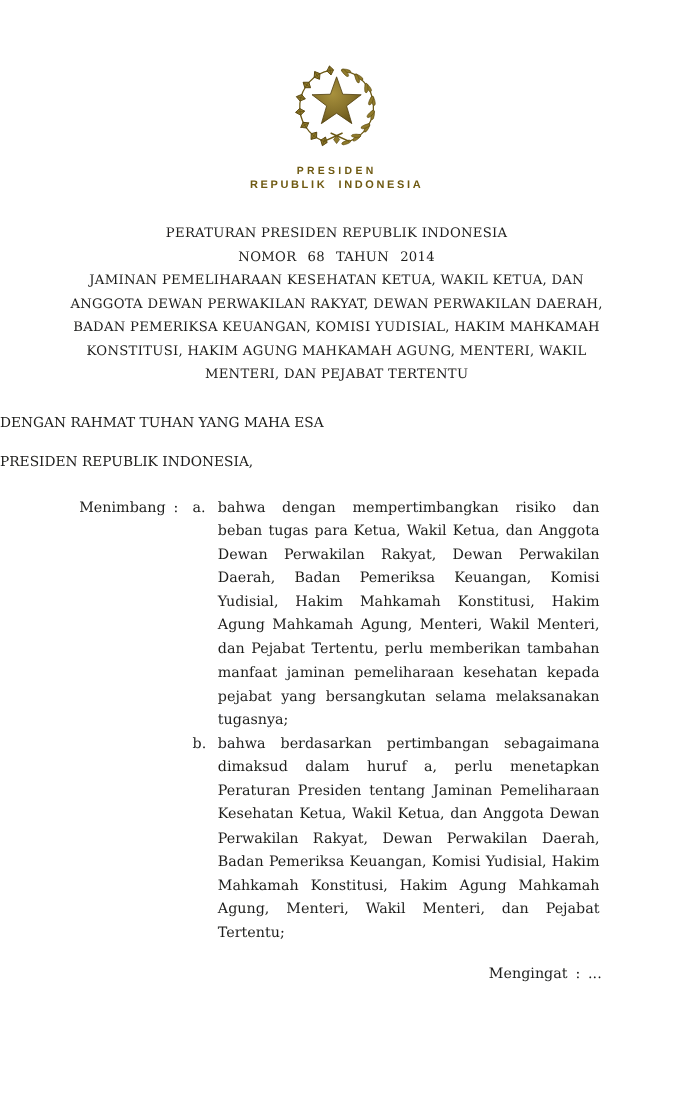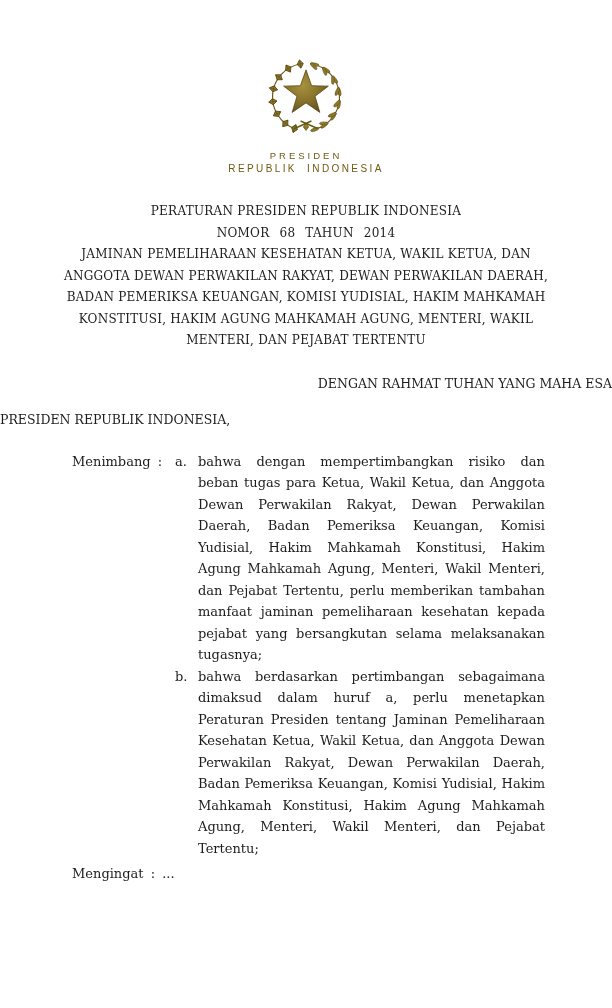--- a/index.html
+++ b/index.html
@@ -2,36 +2,36 @@
 <html><head>
 <meta charset="utf-8">
 <style>
   html,body{margin:0;padding:0;background:#e8e8e8;}
   .page{
     width:612px;height:1008px;background:#ffffff;margin:0 auto;
     font-family:"DejaVu Serif", serif;color:#1d1d1b;position:relative;overflow:hidden;
   }
   .emblem-wrap{padding-top:56px;text-align:center;}
   .letterhead{text-align:center;font-family:"Liberation Sans", sans-serif;
-    color:#6f5a12;font-weight:normal;margin-top:8px;}
+    color:#6f5a12;font-weight:bold;margin-top:8px;}
   .lh1{font-size:9.5px;letter-spacing:3px;line-height:11px;}
   .lh2{font-size:10px;letter-spacing:2.4px;word-spacing:5px;line-height:12px;margin-top:2px;}
   .title-block{margin-top:26px;text-align:center;font-size:12px;line-height:21.5px;letter-spacing:0.25px;}
   .nomor-line{word-spacing:6px;}
-  .motto{margin-top:21px;text-align:right;font-size:12.5px;line-height:21.5px;}
+  .motto{margin-top:21px;text-align:left;font-size:12.5px;line-height:21.5px;}
   .opening{margin-top:15px;text-align:left;font-size:12.5px;line-height:21.5px;}
   .considering{display:flex;margin:20px 0 0 72px;font-size:13px;line-height:21.5px;}
   .label-col{width:103px;flex:none;}
   .label-col .colon{margin-left:7px;}
   .items-col{flex:none;width:372px;}
   .c-item{display:flex;}
   .c-marker{width:23px;flex:none;}
   .c-text{width:347px;text-align:justify;}
-  .catchword{margin-left:72px;width:475px;text-align:left;font-size:13px;
-    line-height:21.5px;margin-top:4px;word-spacing:3px;}
+  .catchword{margin-left:72px;width:475px;text-align:right;font-size:13px;
+    line-height:21.5px;margin-top:16px;word-spacing:3px;}
 </style>
 </head>
 <body>
 
 <div class="page">
 
   <div class="emblem-wrap">
     <svg width="96" height="82" viewBox="0 0 106 88">
       <defs>
         <radialGradient id="gstar" cx="42%" cy="36%" r="75%">

